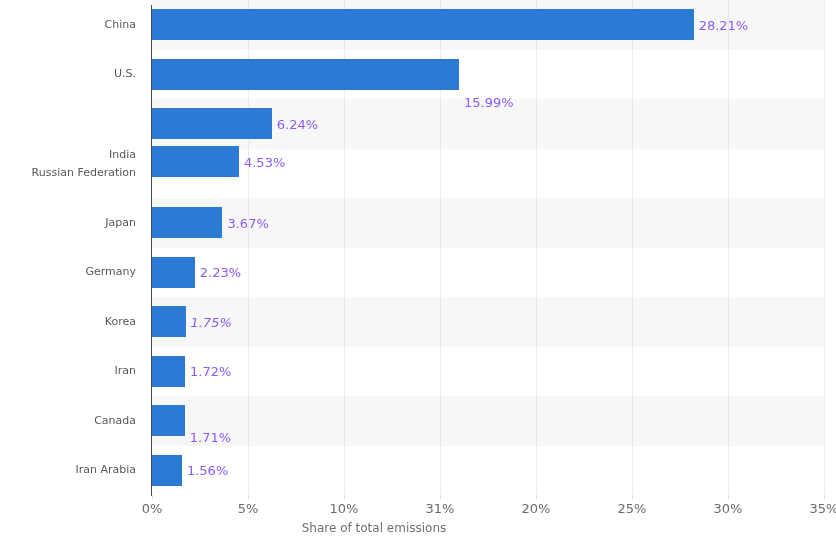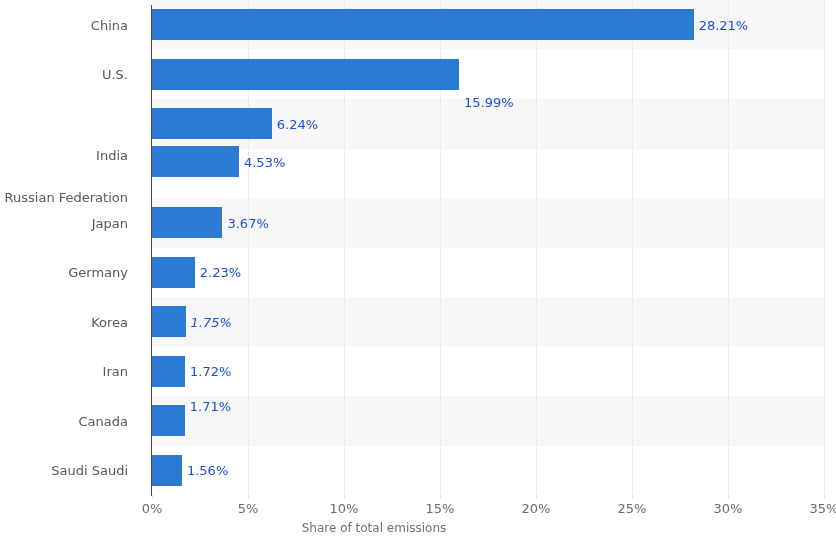--- a/index.html
+++ b/index.html
@@ -67,32 +67,32 @@
     position: absolute;
     left: 0;
     background: #2b7ad4;
     border: 1px solid #2b7ad4;
     box-sizing: border-box;
   }
   .bar-value {
     position: absolute;
     white-space: nowrap;
     font-size: 13px;
-    color: #1d4ed8;
+    color: #8b5cf6;
     line-height: 1;
     text-align: center;
   }
 
   
   .cat-label {
     position: absolute;
-    right: 24px;
+    right: 16px;
     text-align: left;
     white-space: nowrap;
-    font-size: 13px;
+    font-size: 11px;
     color: #585858;
     line-height: 1;
   }
   #cat-labels {
     position: absolute;
     left: 0;
     top: 0;
     width: 152px;
     height: 495px;
   }
@@ -182,54 +182,54 @@
         <div class="row" style="top: 297px; height: 49.5px;">
           <div class="bar" style="top: 9.25px; width: 33.6px; height: 31px; background: rgb(43, 122, 212); border-color: rgb(43, 122, 212);"></div>
           <div class="bar-value" style="left: 38.6px; top: 18.75px; font-style: italic;">1.75%</div>
         </div>
         <div class="row" style="top: 346.5px; height: 49.5px;">
           <div class="bar" style="top: 9.25px; width: 33.024px; height: 31px; background: rgb(43, 122, 212); border-color: rgb(43, 122, 212);"></div>
           <div class="bar-value" style="left: 38.024px; top: 18.75px;">1.72%</div>
         </div>
         <div class="row" style="top: 396px; height: 49.5px;">
           <div class="bar" style="top: 9.25px; width: 32.832px; height: 31px; background: rgb(43, 122, 212); border-color: rgb(43, 122, 212);"></div>
-          <div class="bar-value" style="left: 37.832px; top: 4px;">1.71%</div>
+          <div class="bar-value" style="left: 37.832px; top: 35px;">1.71%</div>
         </div>
         <div class="row" style="top: 445.5px; height: 49.5px;">
           <div class="bar" style="top: 9.25px; width: 29.952px; height: 31px; background: rgb(43, 122, 212); border-color: rgb(43, 122, 212);"></div>
           <div class="bar-value" style="left: 34.952px; top: 18.75px;">1.56%</div>
         </div>
       </div>
   </div>
 
   <div id="yaxis-line"></div>
 
   <div id="cat-labels">
       <div class="cat-label" style="top: 18.75px;">China</div>
       <div class="cat-label" style="top: 68.25px;">U.S.</div>
       <div class="cat-label" style="top: 117.75px; margin-top: 31px;">India</div>
-      <div class="cat-label" style="top: 167.25px; margin-top: 24px;">Russian Federation</div>
+      <div class="cat-label" style="top: 167.25px;">Russian Federation</div>
       <div class="cat-label" style="top: 216.75px;">Japan</div>
       <div class="cat-label" style="top: 266.25px;">Germany</div>
       <div class="cat-label" style="top: 315.75px;">Korea</div>
       <div class="cat-label" style="top: 365.25px;">Iran</div>
       <div class="cat-label" style="top: 414.75px;">Canada</div>
-      <div class="cat-label" style="top: 464.25px;">Saudi Saudi</div>
+      <div class="cat-label" style="top: 464.25px;">Iran Arabia</div>
     </div>
 
   <div id="xaxis">
     <div id="xticks">
         <div class="xtick-mark" style="left: 152px;"></div>
         <div class="xtick-label" style="left: 152px;">0%</div>
         <div class="xtick-mark" style="left: 248px;"></div>
         <div class="xtick-label" style="left: 248px;">5%</div>
         <div class="xtick-mark" style="left: 344px;"></div>
         <div class="xtick-label" style="left: 344px;">10%</div>
         <div class="xtick-mark" style="left: 440px;"></div>
-        <div class="xtick-label" style="left: 440px;">15%</div>
+        <div class="xtick-label" style="left: 440px;">31%</div>
         <div class="xtick-mark" style="left: 536px;"></div>
         <div class="xtick-label" style="left: 536px;">20%</div>
         <div class="xtick-mark" style="left: 632px;"></div>
         <div class="xtick-label" style="left: 632px;">25%</div>
         <div class="xtick-mark" style="left: 728px;"></div>
         <div class="xtick-label" style="left: 728px;">30%</div>
         <div class="xtick-mark" style="left: 824px;"></div>
         <div class="xtick-label" style="left: 824px;">35%</div>
       </div>
     <div id="xaxis-title">Share of total emissions</div>

